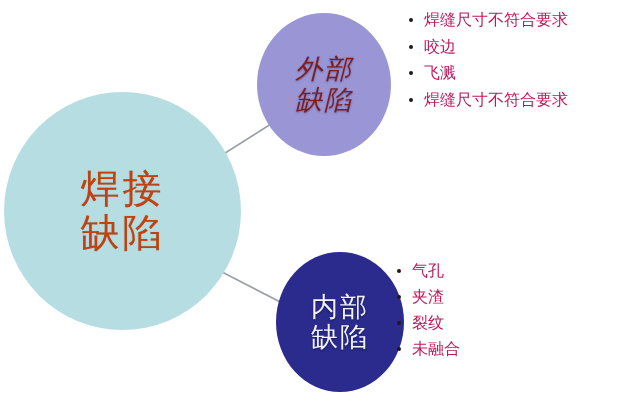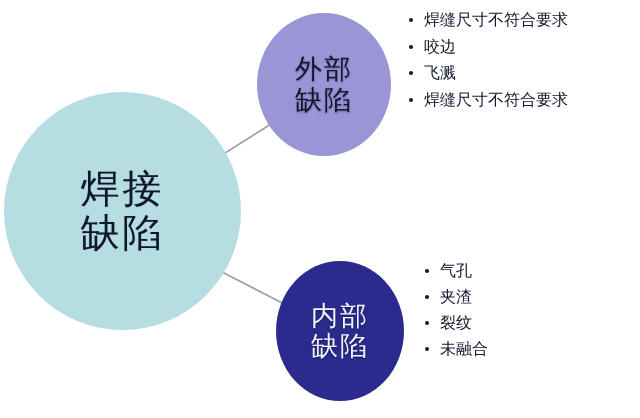--- a/index.html
+++ b/index.html
@@ -40,62 +40,63 @@
     line-height: 1.12;
     box-sizing: border-box;
   }
 
   #root-node {
     left: 4px;
     top: 92px;
     width: 237px;
     height: 238px;
     background: #b6dee2;
-    color: #0f172a;
+    color: #c2410c;
     font-size: 39px;
     letter-spacing: 3px;
     text-shadow: 0 0 1px rgba(0,0,0,0.25);
   }
   #root-node .node-line { display: block; }
 
   #external-node {
     left: 257px;
     top: 13px;
     width: 134px;
     height: 143px;
     background: #9a96d5;
-    color: #0f172a;
+    color: #7f1d1d;
     font-size: 27px;
     letter-spacing: 2px;
     text-shadow: 0 1px 2px rgba(60,55,120,0.55);
+    font-style: italic;
   }
 
   #internal-node {
     left: 276px;
-    top: 261px;
+    top: 252px;
     width: 128px;
     height: 140px;
     background: #2b2b8e;
     color: #f2f3fb;
     font-size: 27px;
     letter-spacing: 2px;
     text-shadow: 0 1px 2px rgba(10,10,50,0.6);
   }
 
   .node-line {
     white-space: nowrap;
   }
 
   
   .bullet-list {
     position: absolute;
     margin: 0;
     padding: 0;
     list-style: none;
-    color: #0f172a;
+    color: #be185d;
     font-size: 16px;
   }
   .bullet-list li {
     position: relative;
     padding-left: 16px;
     white-space: nowrap;
   }
   .bullet-list li::before {
     content: "";
     position: absolute;
@@ -107,21 +108,21 @@
     border-radius: 50%;
     background: #1a1a1a;
   }
 
   #external-list {
     left: 408px;
     top: 7px;
     line-height: 26.5px;
   }
   #internal-list {
-    left: 424px;
+    left: 396px;
     top: 258px;
     line-height: 26px;
   }
 </style>
 </head>
 <body>
 
 <div id="canvas">
 
   <svg class="connectors" viewBox="0 0 640 418" width="640" height="418">

